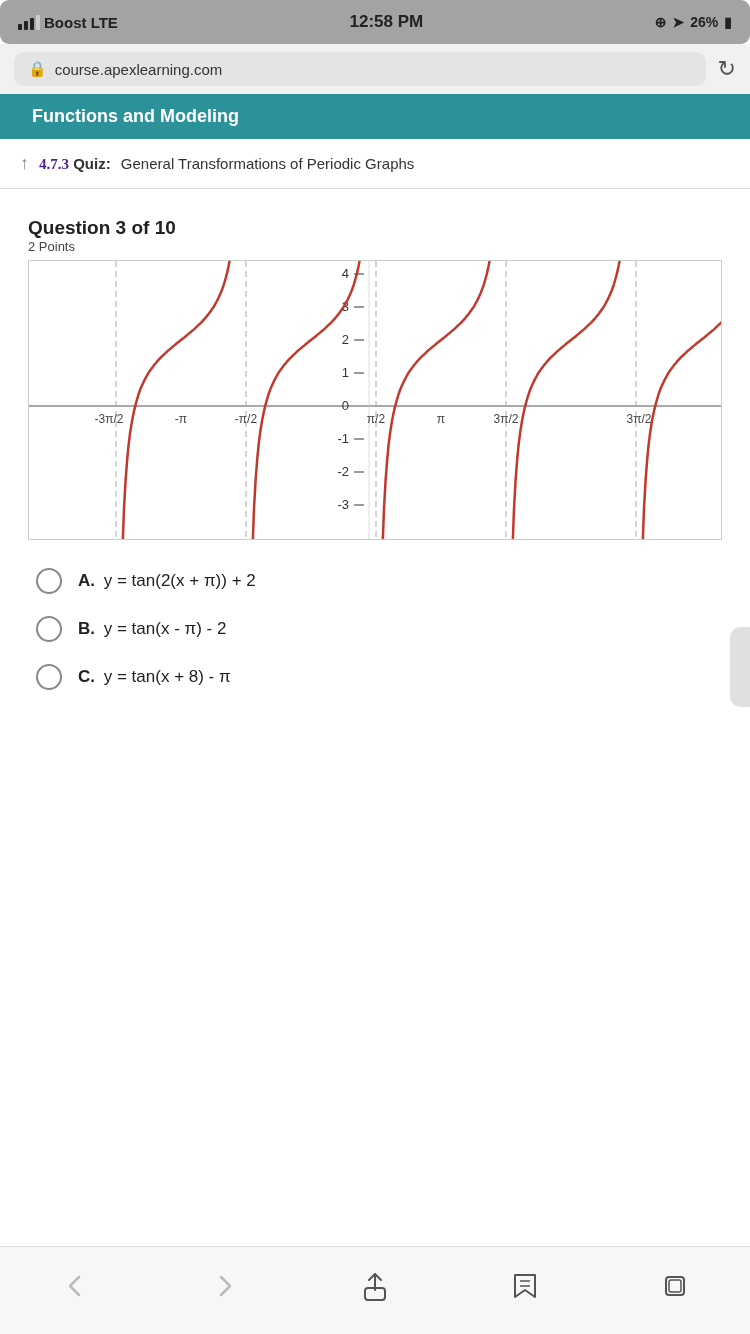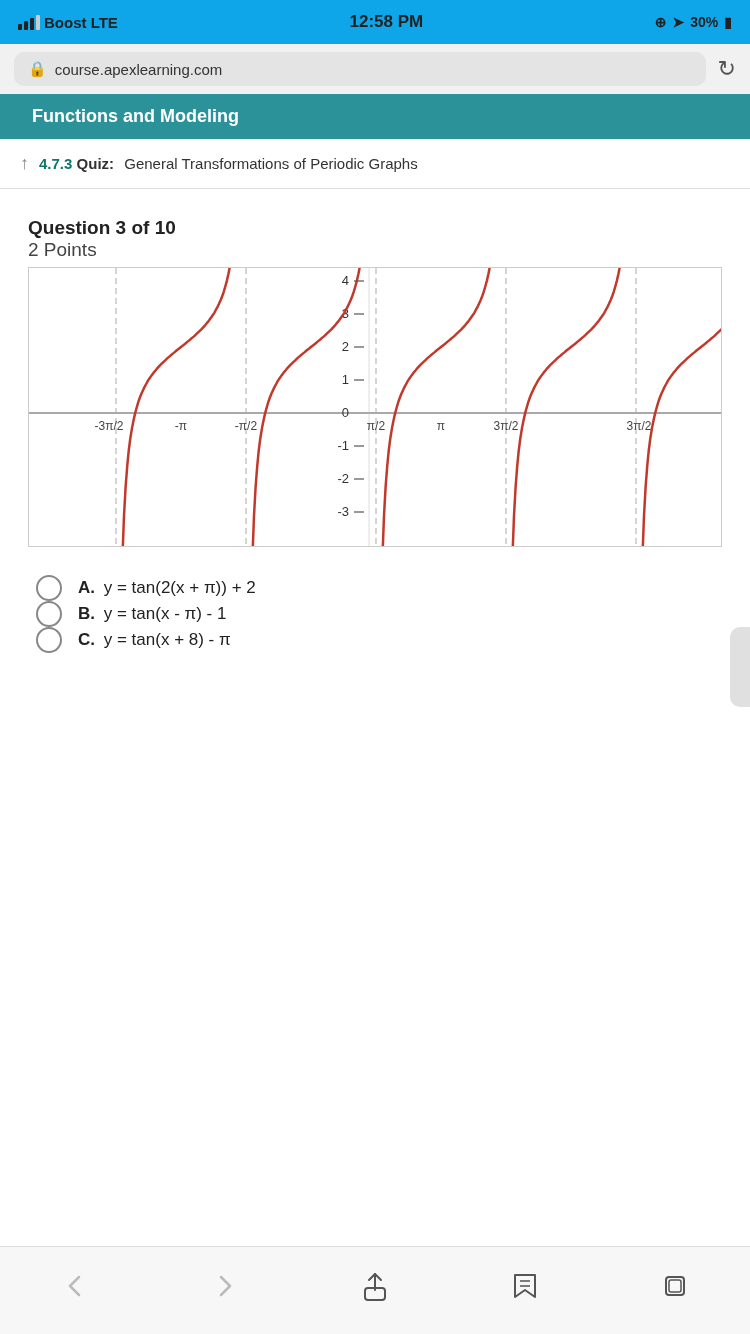--- a/index.html
+++ b/index.html
@@ -8,28 +8,29 @@
       width: 750px;
       min-height: 1334px;
       font-family: -apple-system, 'Helvetica Neue', Arial, sans-serif;
       background: #fff;
       font-size: 16px;
       color: #222;
     }
 
     
     .status-bar {
-      background: #0ea5e9;
+      background: #a3a3a3;
       height: 44px;
       display: flex;
       align-items: center;
       justify-content: space-between;
       padding: 0 18px;
       font-size: 15px;
       font-weight: 600;
+      border-radius: 9px;
     }
     .status-left { display: flex; align-items: center; gap: 4px; }
     .status-center { font-size: 17px; font-weight: 600; }
     .status-right { display: flex; align-items: center; gap: 6px; font-size: 14px; }
 
     
     .signal-bars { display: flex; align-items: flex-end; gap: 2px; }
     .signal-bars span {
       background: #222;
       width: 4px;
@@ -79,38 +80,39 @@
       gap: 10px;
       font-size: 15px;
       color: #333;
     }
     .breadcrumb-arrow {
       color: #888;
       font-size: 18px;
     }
     .breadcrumb-quiz-label {
       font-weight: 700;
-      color: #0f766e;
+      color: #4c1d95;
+      font-family: Liberation Serif, serif;
     }
 
     
     .main-content {
       padding: 28px 28px 20px 28px;
     }
 
     .question-header {
       margin-bottom: 6px;
     }
     .question-title {
       font-size: 19px;
       font-weight: 700;
       margin-bottom: 0;
     }
     .question-points {
-      font-size: 19px;
+      font-size: 13px;
       color: #444;
       margin-bottom: 0;
     }
     .question-prompt {
       font-size: 16px;
       color: #333;
       margin-bottom: 22px;
     }
 
     
@@ -122,20 +124,21 @@
       position: relative;
       height: 280px;
       overflow: hidden;
     }
 
     
     .choices-list {
       list-style: none;
       display: flex;
       flex-direction: column;
+      gap: 22px;
       padding: 0 8px;
     }
     .choice-item {
       display: flex;
       align-items: center;
       gap: 16px;
       font-size: 17px;
       cursor: pointer;
     }
     .radio-circle {
@@ -202,21 +205,21 @@
       <span style="height:9px"></span>
       <span style="height:12px"></span>
       <span style="height:15px; background:#ccc;"></span>
     </div>
     <span>Boost  LTE</span>
   </div>
   <div class="status-center">12:58 PM</div>
   <div class="status-right">
     <span style="font-size:14px;">⊕</span>
     <span style="font-size:14px;">➤</span>
-    <span>30%</span>
+    <span>26%</span>
     <span style="font-size:14px;">▮</span>
   </div>
 </div>
 
 <div class="address-bar-row">
   <div class="address-bar">
     <span>🔒</span>
     <span>course.apexlearning.com</span>
   </div>
   <span class="refresh-btn">↻</span>
@@ -294,21 +297,21 @@
       <div class="radio-circle"></div>
       <span>
         <span class="choice-label">A.</span>
         <span> y = tan(2(x + π)) + 2</span>
       </span>
     </li>
     <li class="choice-item">
       <div class="radio-circle"></div>
       <span>
         <span class="choice-label">B.</span>
-        <span> y = tan(x - π) - 1</span>
+        <span> y = tan(x - π) - 2</span>
       </span>
     </li>
     <li class="choice-item">
       <div class="radio-circle"></div>
       <span>
         <span class="choice-label">C.</span>
         <span> y = tan(x + 8) - π</span>
       </span>
     </li>
   </ul>

